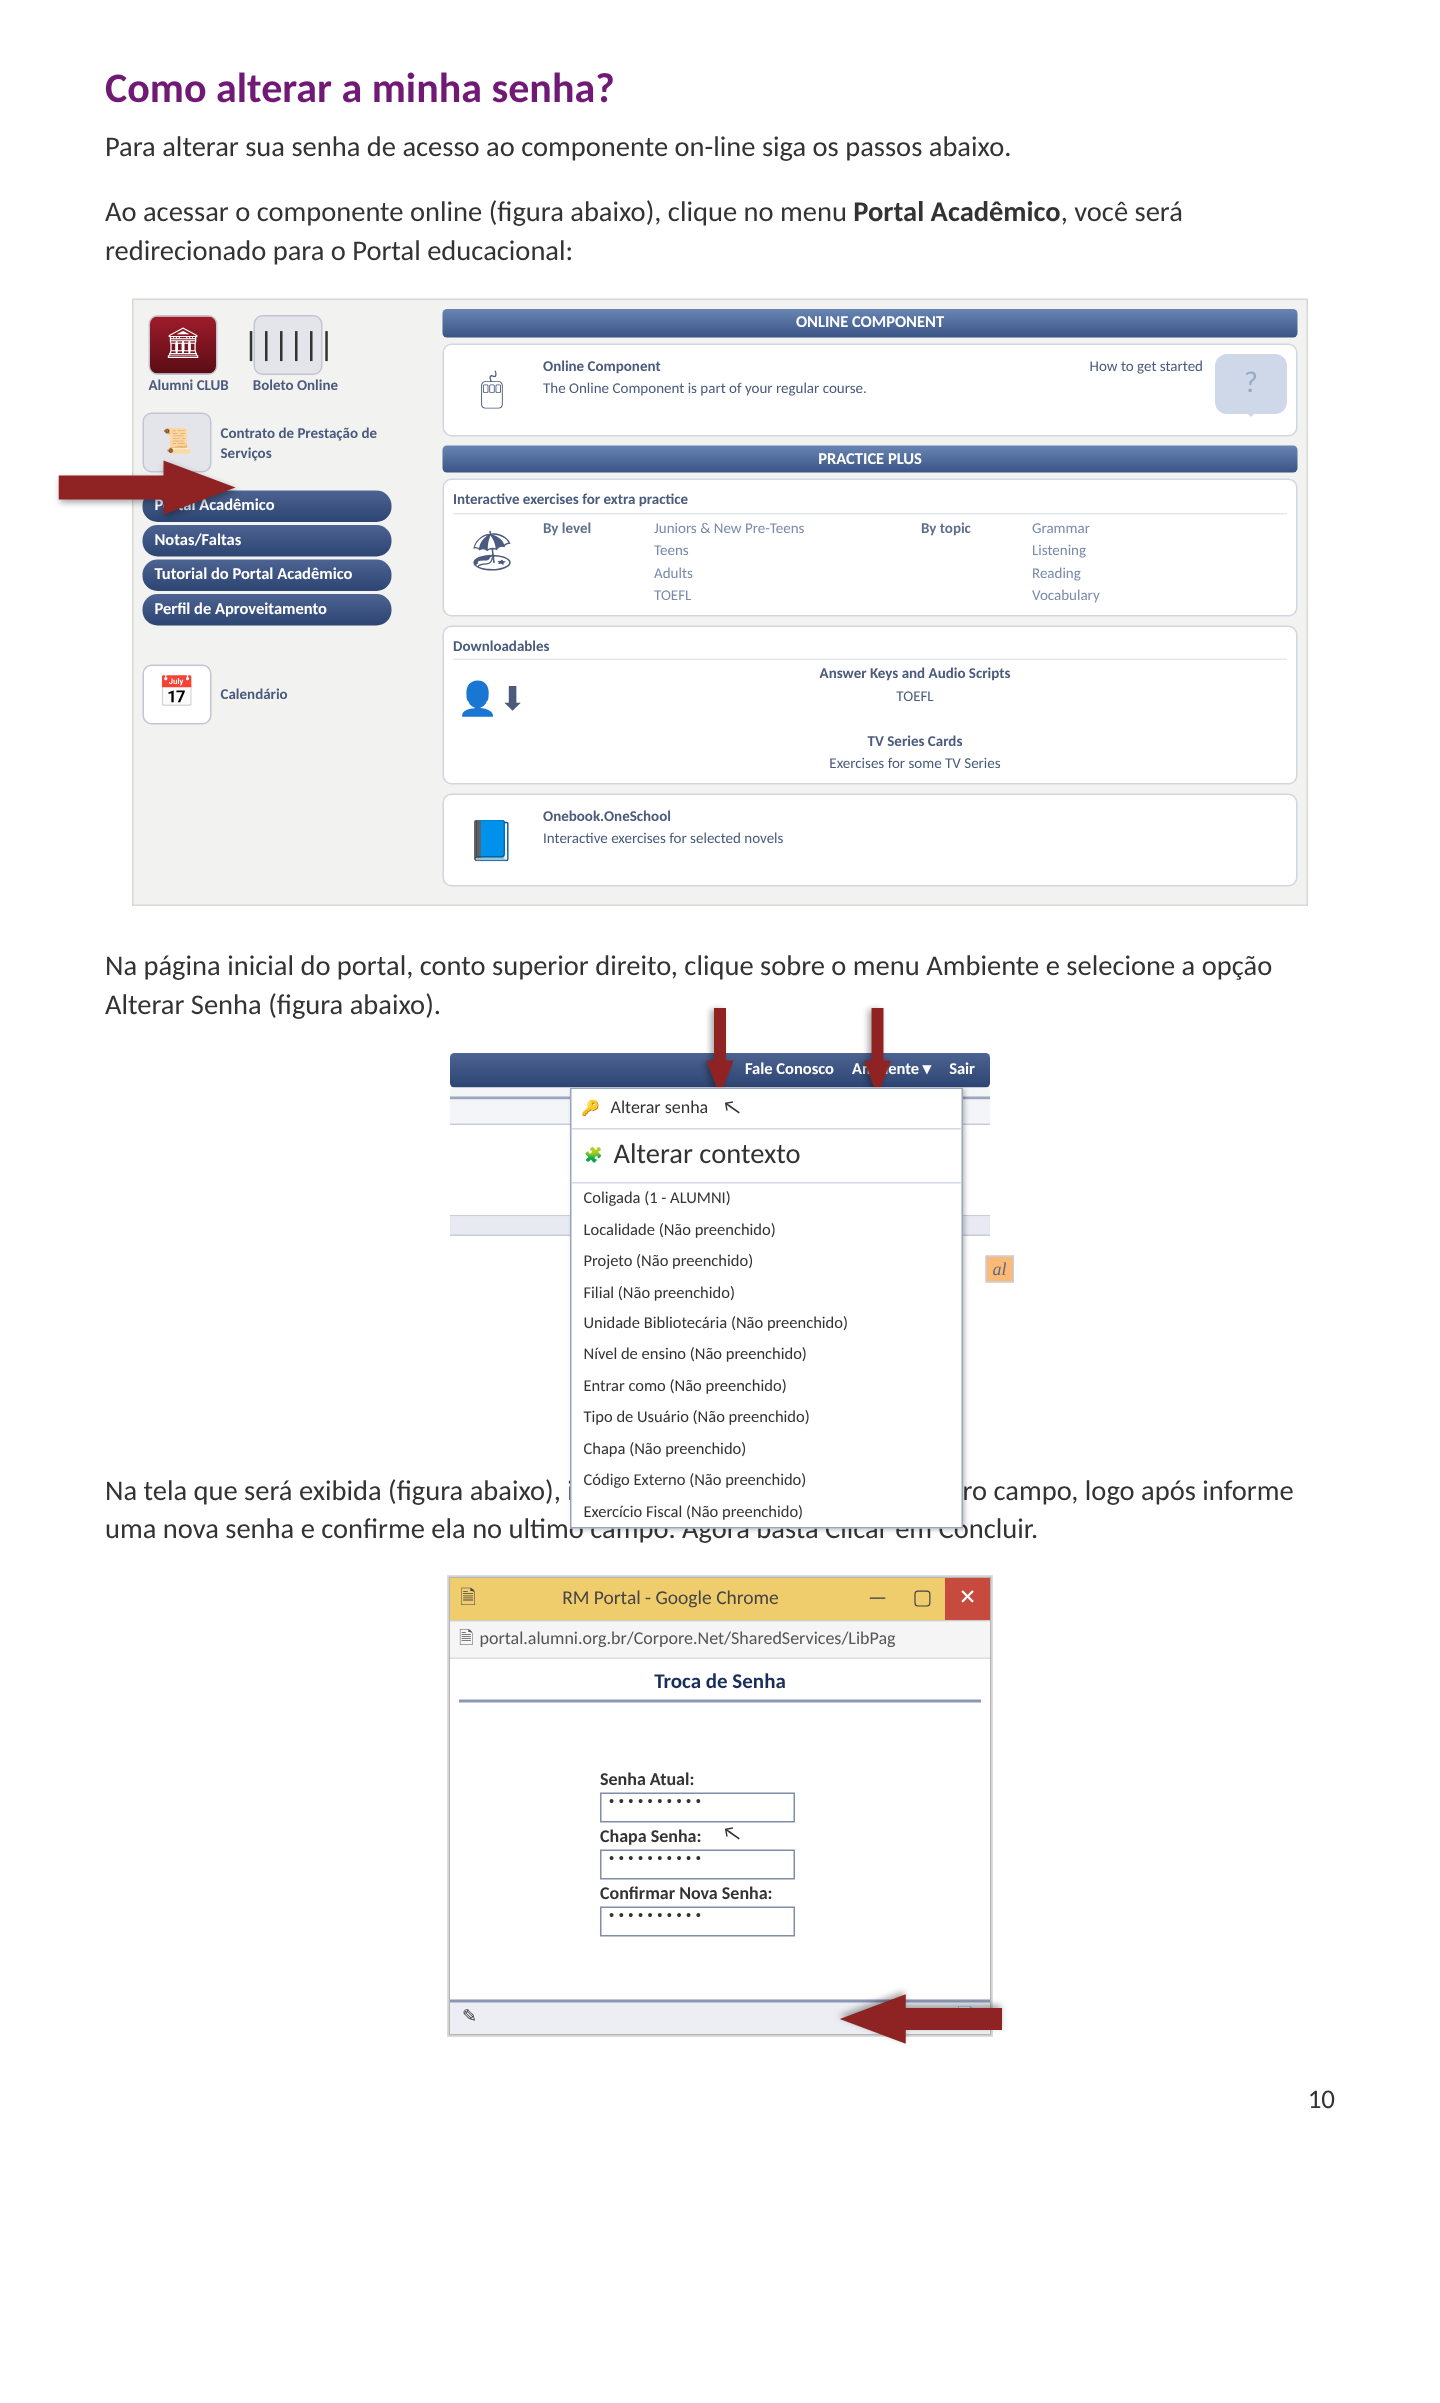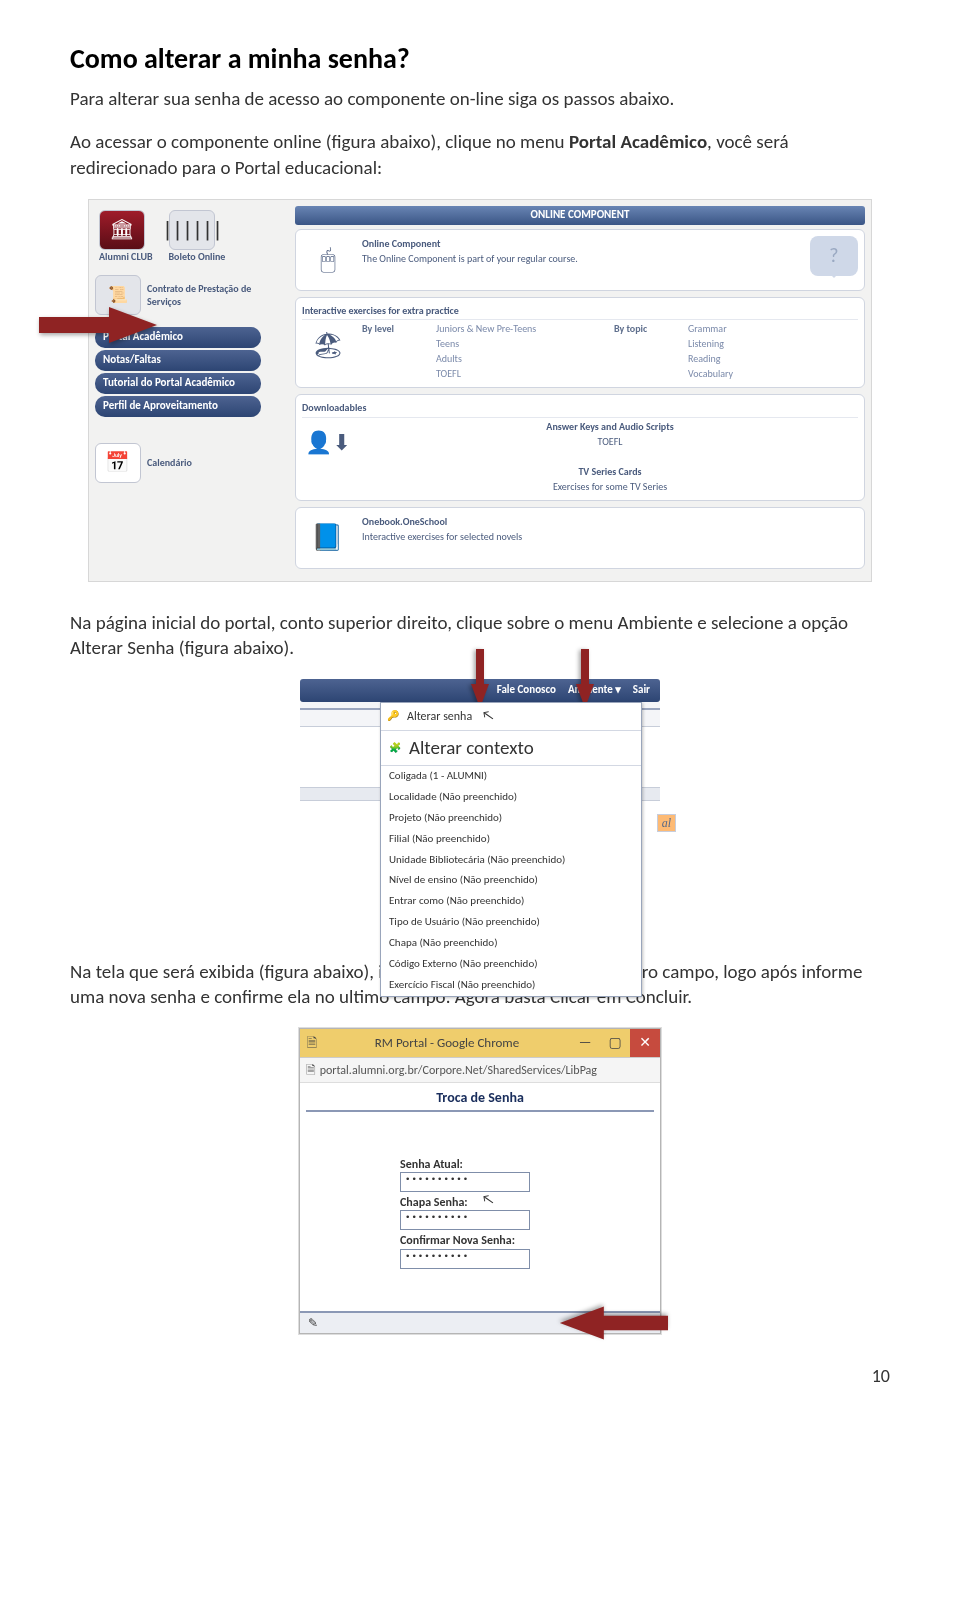--- a/index.html
+++ b/index.html
@@ -7,21 +7,21 @@
     background: #fff;
     font-family: Calibri, Arial, sans-serif;
     color: #333;
     width: 960px;
     padding: 40px 70px 30px 70px;
     box-sizing: border-box;
     font-size: 19px;
     line-height: 1.35;
   }
   h2.title {
-    color: #000000;
+    color: #701a75;
     font-size: 28px;
     font-weight: 600;
     margin: 0 0 8px 0;
   }
   p { margin: 0 0 18px 0; }
   b { font-weight: bold; }
 
   .fig { margin: 10px 0 28px 0; }
   .panel {
     background: #f2f2f1;
@@ -262,24 +262,26 @@
 
     <div class="col-right">
       <div class="banner-blue">ONLINE COMPONENT</div>
       <div class="card">
         <div class="body">
           <div class="iconimg">🖱</div>
           <div class="txtcol">
             <b>Online Component</b><br>
             <span>The Online Component is part of your regular course.</span>
           </div>
+          <div class="txtcol" style="text-align:right;">How to get started</div>
           <div class="speech">?</div>
         </div>
       </div>
 
+      <div class="banner-blue">PRACTICE PLUS</div>
       <div class="card">
         <div class="hdr">Interactive exercises for extra practice</div>
         <div class="body">
           <div class="iconimg">🏖</div>
           <div class="txtcol">
             <div class="row-b">
                   <span class="lbl">By level</span>
                   <span class="links">Juniors &amp; New Pre-Teens</span>
                 </div>
             <div class="row-b">

